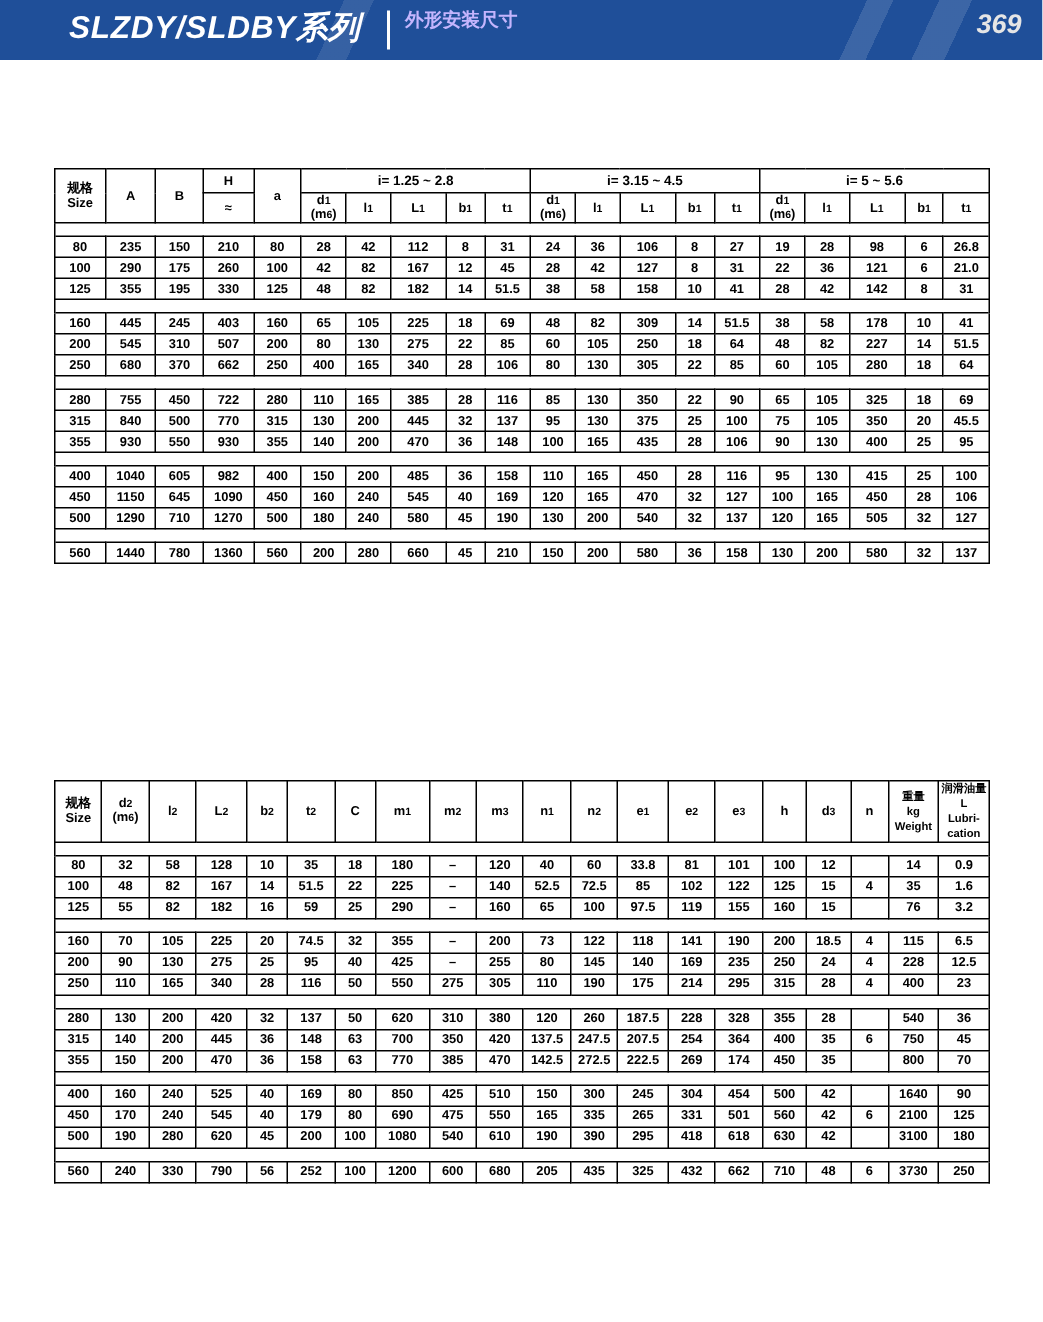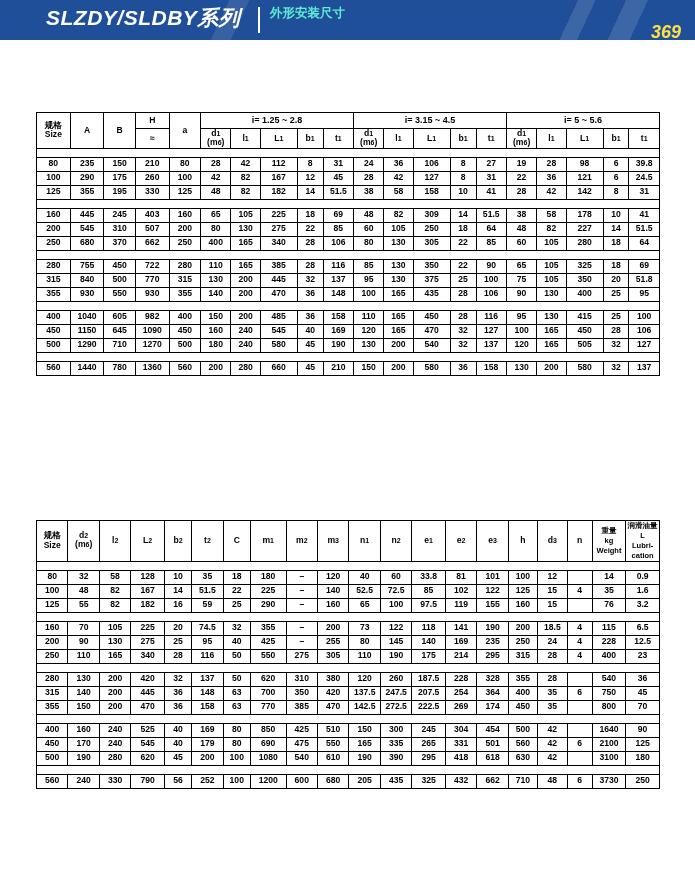--- a/index.html
+++ b/index.html
@@ -7,23 +7,23 @@
   .page{position:relative;width:695px;height:870px;overflow:hidden;}
 
   
   .banner{position:relative;height:40px;background:#1f4f99;overflow:hidden;}
   .banner .diag{position:absolute;top:0;right:0;width:200px;height:40px;
      background:linear-gradient(115deg,rgba(255,255,255,0) 0 38%,rgba(255,255,255,.13) 38% 46%,rgba(255,255,255,0) 46% 60%,rgba(255,255,255,.13) 60% 70%,rgba(255,255,255,0) 70%);}
   .banner .diag2{position:absolute;top:0;left:150px;width:180px;height:40px;
      background:linear-gradient(115deg,rgba(255,255,255,0) 0 40%,rgba(255,255,255,.10) 40% 50%,rgba(255,255,255,0) 50%);}
   .series{position:absolute;left:46px;top:4px;font-size:21px;font-weight:bold;color:#fff;letter-spacing:.5px;font-style:italic;}
   .vsep{position:absolute;left:258px;top:7px;width:2px;height:26px;background:#fff;}
-  .sub-cn{position:absolute;left:270px;top:5px;font-size:12.5px;color:#5eead4;font-weight:bold;}
+  .sub-cn{position:absolute;left:270px;top:5px;font-size:12.5px;color:#c4b5fd;font-weight:bold;}
   .sub-en{position:absolute;left:270px;top:21px;font-size:12px;color:#fff;}
-  .pageno{position:absolute;right:14px;top:22px;font-size:18px;color:#fde047;font-weight:bold;font-style:italic;margin-left:40px;}
+  .pageno{position:absolute;right:14px;top:6px;font-size:18px;color:#e5e5e5;font-weight:bold;font-style:italic;margin-left:40px;}
 
   
   table{border-collapse:collapse;table-layout:fixed;}
   .tbl{position:absolute;border:1px solid #000;}
   .tbl td,.tbl th{border:1px solid #000;font-size:8.6px;text-align:center;vertical-align:middle;padding:0;font-weight:bold;line-height:1.15;}
   .tbl .hd{height:16px;}
   .blank-row td{border-left:1px solid #000;border-right:1px solid #000;border-top:none;border-bottom:none;height:8px;}
   .grp{font-size:9px;}
   .sub{font-size:7px;vertical-align:baseline;}
   .datarow td{height:13px;}
@@ -112,21 +112,21 @@
           <td>31</td>
           <td>24</td>
           <td>36</td>
           <td>106</td>
           <td>8</td>
           <td>27</td>
           <td>19</td>
           <td>28</td>
           <td>98</td>
           <td>6</td>
-          <td>39.8</td>
+          <td>26.8</td>
         </tr>
         <tr class="datarow">
           <td>100</td>
           <td>290</td>
           <td>175</td>
           <td>260</td>
           <td>100</td>
           <td>42</td>
           <td>82</td>
           <td>167</td>
@@ -134,21 +134,21 @@
           <td>45</td>
           <td>28</td>
           <td>42</td>
           <td>127</td>
           <td>8</td>
           <td>31</td>
           <td>22</td>
           <td>36</td>
           <td>121</td>
           <td>6</td>
-          <td>24.5</td>
+          <td>21.0</td>
         </tr>
         <tr class="datarow">
           <td>125</td>
           <td>355</td>
           <td>195</td>
           <td>330</td>
           <td>125</td>
           <td>48</td>
           <td>82</td>
           <td>182</td>
@@ -272,21 +272,21 @@
           <td>137</td>
           <td>95</td>
           <td>130</td>
           <td>375</td>
           <td>25</td>
           <td>100</td>
           <td>75</td>
           <td>105</td>
           <td>350</td>
           <td>20</td>
-          <td>51.8</td>
+          <td>45.5</td>
         </tr>
         <tr class="datarow">
           <td>355</td>
           <td>930</td>
           <td>550</td>
           <td>930</td>
           <td>355</td>
           <td>140</td>
           <td>200</td>
           <td>470</td>

